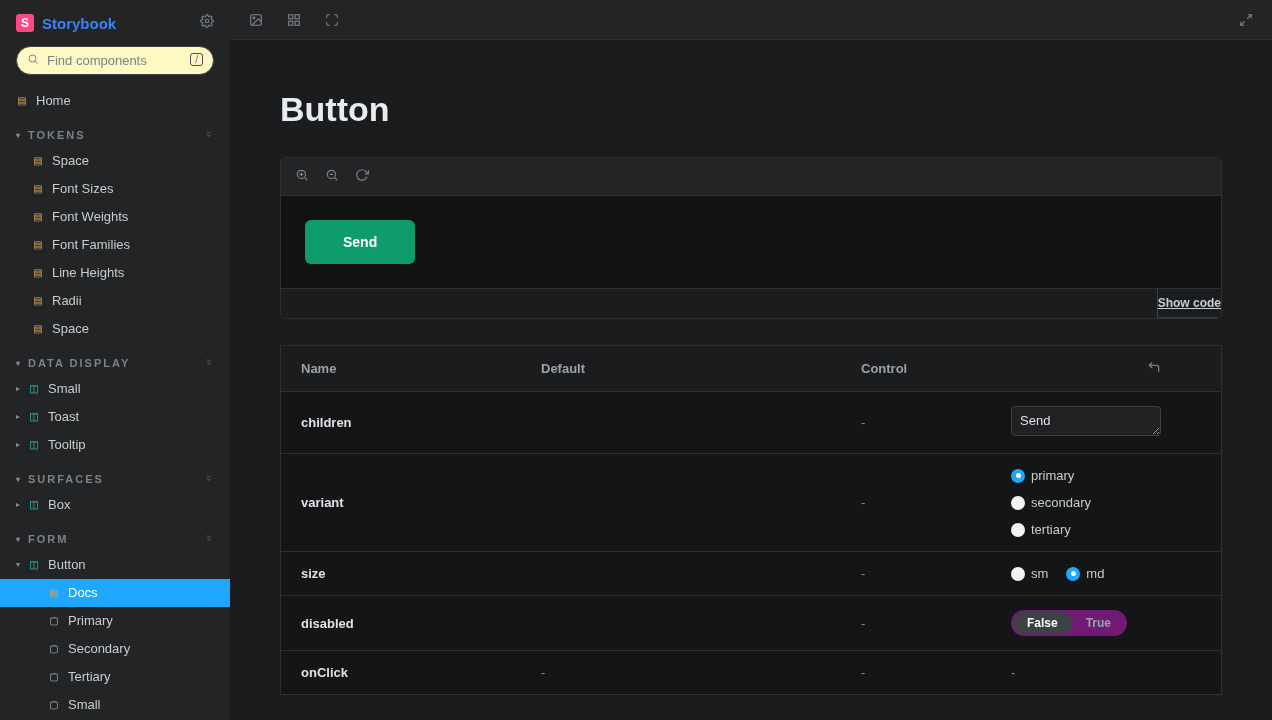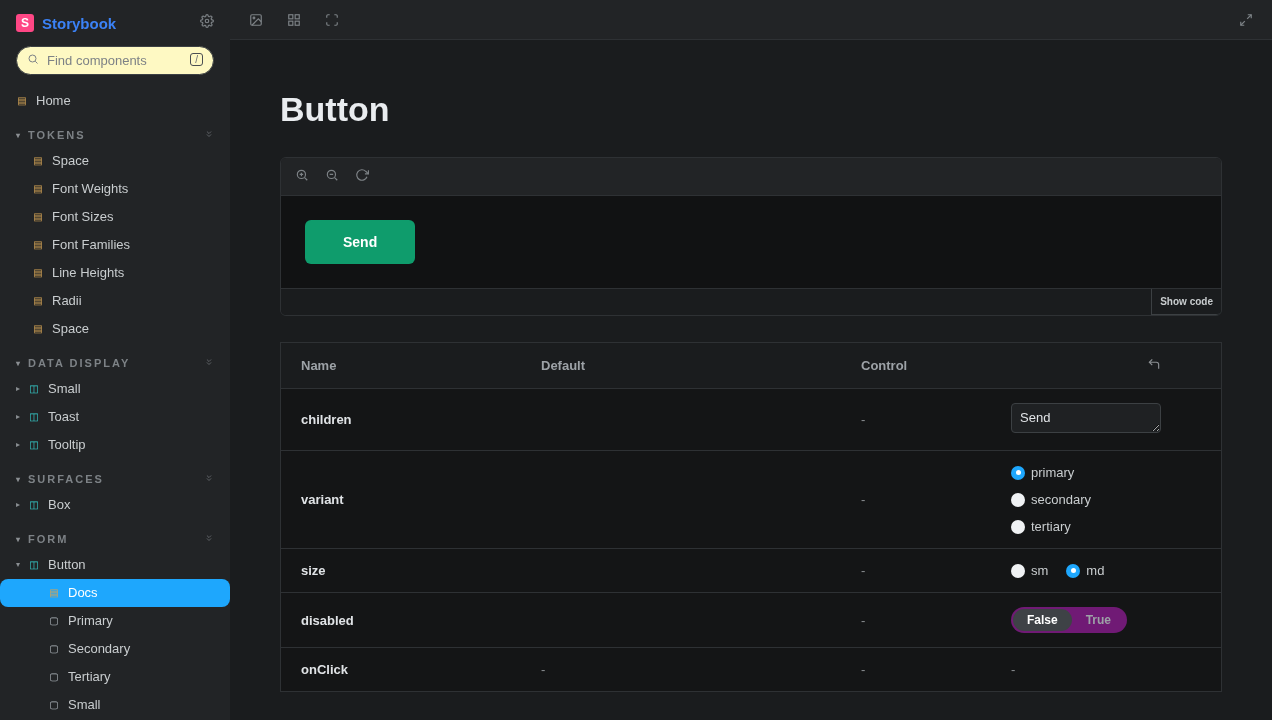--- a/index.html
+++ b/index.html
@@ -14,21 +14,21 @@
 .brand-icon { width: 18px; height: 18px; background: #ff4785; border-radius: 3px; display: flex; align-items: center; justify-content: center; font-size: 12px; font-weight: 900; color: #fff; }
 .brand-name { font-size: 15px; font-weight: 700; color: #3b82f6; }
 .gear-btn { color: #7d8286; cursor: pointer; }
 
 .search-wrap { padding: 0 16px 12px; }
 .search { display: flex; align-items: flex-start; gap: 8px; background: #fef9c3; border: 1px solid #3c4043; border-radius: 20px; padding: 6px 10px; color: #7d8286; font-size: 13px; }
 .search .slash { margin-left: auto; border: 1px solid #4a4e52; border-radius: 3px; padding: 0 4px; font-size: 10px; color: #6c7074; }
 
 .nav { flex: 1; overflow-y: auto; padding-bottom: 10px; }
 .nav-item { display: flex; align-items: center; gap: 8px; padding: 4px 16px; font-size: 13px; color: #c9cdcf; cursor: pointer; line-height: 20px; }
-.nav-item.active { background: #1ea7fd; color: #fff; border-radius: 8px; }
+.nav-item.active { background: #1ea7fd; color: #fff; }
 .nav-item.l1 { padding-left: 16px; }
 .nav-item.l3 { padding-left: 48px; }
 
 .nav-section { display: flex; align-items: center; gap: 6px; padding: 14px 16px 6px; font-size: 11px; font-weight: 700; letter-spacing: 2px; color: #7d8286; text-transform: uppercase; cursor: pointer; }
 .nav-section .expand-icon { margin-left: auto; color: #6a6e72; }
 
 .ico { width: 12px; height: 12px; display: inline-flex; align-items: center; justify-content: center; flex-shrink: 0; }
 .ico-doc { color: #d4a355; }
 .ico-doc::before { content: "▤"; font-size: 10px; }
 .ico-comp { color: #37d5d3; }
@@ -47,21 +47,21 @@
 
 .content { flex: 1; overflow-y: auto; padding: 50px 50px 30px; }
 .page-title { font-size: 34px; font-weight: 800; color: #e9ecef; margin-bottom: 28px; }
 
 .canvas-box { border: 1px solid #2e3134; border-radius: 6px; margin-bottom: 26px; overflow: hidden; }
 .canvas-toolbar { background: #222426; padding: 10px 14px; display: flex; gap: 16px; border-bottom: 1px solid #2e3134; }
 .canvas-toolbar .ctb-icon { color: #7d8286; cursor: pointer; font-size: 14px; }
 .canvas-body { background: #111213; padding: 24px; }
 .demo-button { background: #0f9c6c; color: #fff; border: none; padding: 14px 38px; border-radius: 6px; font-size: 14px; font-weight: 600; cursor: pointer; }
 .canvas-footer { background: #1a1c1e; border-top: 1px solid #2e3134; display: flex; justify-content: flex-end; padding: 0; }
-.show-code-btn { background: transparent; border: 1px solid #3c4043; border-top: none; border-right: none; color: #c9cdcf; font-size: 10px; font-weight: 600; padding: 7px 8px; cursor: pointer; border-radius: 0 0 4px 0; }
+.show-code-btn { background: transparent; border: 1px solid #3c4043; border-top: none; border-right: none; color: #c9cdcf; font-size: 12px; font-weight: 600; padding: 7px 0; cursor: pointer; border-radius: 0 0 4px 0; text-decoration: underline; }
 
 
 .args { border: 1px solid #2e3134; border-radius: 0; overflow: hidden; }
 .args-head, .args-row { display: grid; grid-template-columns: 240px 320px 150px 1fr 40px; align-items: center; }
 .args-head { padding: 14px 20px; font-size: 13px; font-weight: 700; color: #9da2a7; border-bottom: 1px solid #2e3134; }
 .args-row { padding: 14px 20px; font-size: 13px; border-bottom: 1px solid #2e3134; background: #141516; }
 .args-row:last-child { border-bottom: none; }
 .arg-name { font-weight: 700; color: #e0e3e6; }
 .arg-default, .arg-desc { color: #8a8e92; }
 .reset-icon { color: #8a8e92; cursor: pointer; justify-self: end; }
@@ -123,26 +123,26 @@
               </svg></span>
           </div>
           <div class="nav-item l1">
             <span style="width:8px"></span>
             <span class="ico ico-doc"></span>
             <span>Space</span>
           </div>
           <div class="nav-item l1">
             <span style="width:8px"></span>
             <span class="ico ico-doc"></span>
+            <span>Font Sizes</span>
+          </div>
+          <div class="nav-item l1">
+            <span style="width:8px"></span>
+            <span class="ico ico-doc"></span>
             <span>Font Weights</span>
-          </div>
-          <div class="nav-item l1">
-            <span style="width:8px"></span>
-            <span class="ico ico-doc"></span>
-            <span>Font Sizes</span>
           </div>
           <div class="nav-item l1">
             <span style="width:8px"></span>
             <span class="ico ico-doc"></span>
             <span>Font Families</span>
           </div>
           <div class="nav-item l1">
             <span style="width:8px"></span>
             <span class="ico ico-doc"></span>
             <span>Line Heights</span>

